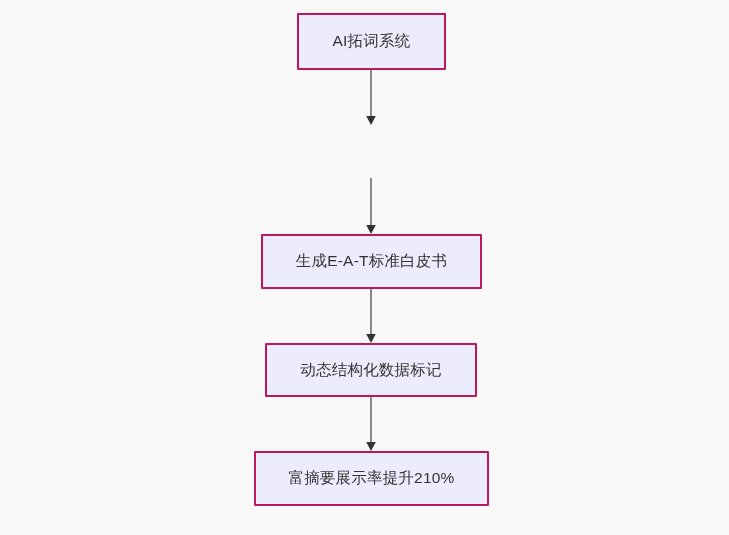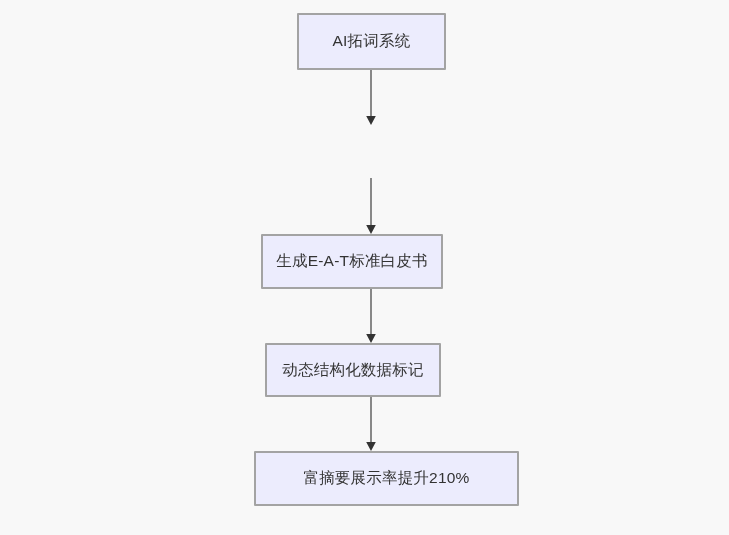--- a/index.html
+++ b/index.html
@@ -17,21 +17,21 @@
   #flowchart {
     position: relative;
     width: 729px;
     height: 535px;
   }
 
   .node {
     position: absolute;
     box-sizing: border-box;
     background: #ececfd;
-    border: 2px solid #a3a3a3;
+    border: 2px solid #be185d;
     border-radius: 1px;
     display: flex;
     align-items: center;
     justify-content: center;
     color: #333333;
     font-size: 15.5px;
     line-height: 1.2;
     letter-spacing: 0.2px;
     white-space: nowrap;
   }
@@ -80,25 +80,25 @@
   <svg class="edge" style="left:361px; top:395px; width:20px; height:60px;" viewBox="0 0 20 60">
     <path class="edge-line" d="M 10 0 L 10 48"></path>
     <path class="edge-head" d="M 10 56 L 5.2 47 L 14.8 47 Z"></path>
   </svg>
 
   <div class="node" style="left:297px; top:13px; width:149px; height:57px;">
     <span class="node-label">AI拓词系统</span>
   </div>
 
 
-  <div class="node" style="left:261px; top:234px; width:182px; height:55px;">
+  <div class="node" style="left:261px; top:234px; width:221px; height:55px;">
     <span class="node-label">生成E-A-T标准白皮书</span>
   </div>
 
-  <div class="node" style="left:265px; top:343px; width:176px; height:54px;">
+  <div class="node" style="left:265px; top:343px; width:212px; height:54px;">
     <span class="node-label">动态结构化数据标记</span>
   </div>
 
-  <div class="node" style="left:254px; top:451px; width:265px; height:55px;">
+  <div class="node" style="left:254px; top:451px; width:235px; height:55px;">
     <span class="node-label">富摘要展示率提升210%</span>
   </div>
 
 </div>
 
 </body></html>

